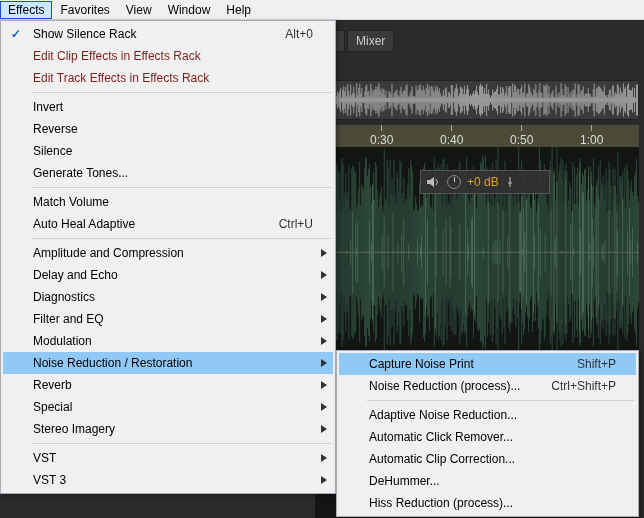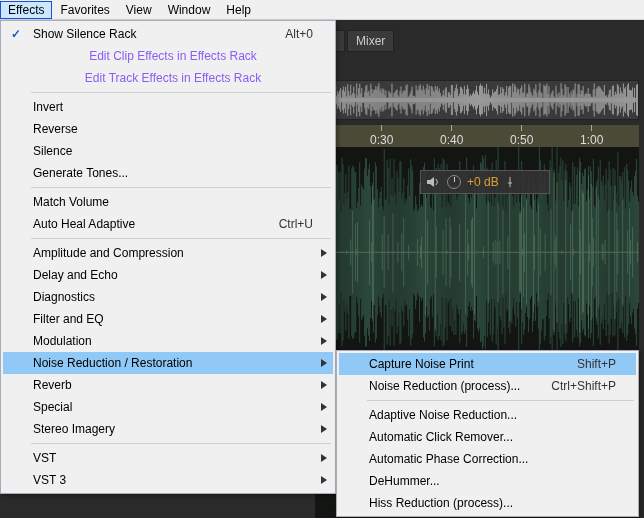--- a/index.html
+++ b/index.html
@@ -26,21 +26,21 @@
 .waveform svg { width: 100%; height: 100%; }
 
 .hud { position: absolute; top: 170px; left: 420px; width: 130px; height: 24px; background: rgba(50,50,50,0.9); border: 1px solid #555; display: flex; align-items: center; gap: 6px; padding: 0 6px; color: #ccc; font-size: 11px; }
 .hud .db { color: #e0a030; }
 .hud .knob { width: 14px; height: 14px; border-radius: 50%; border: 1px solid #888; position: relative; }
 .hud .knob::after { content: ""; position: absolute; top: 1px; left: 6px; width: 1px; height: 5px; background: #ccc; }
 
 .dropdown { position: absolute; background: #f0f0f0; border: 1px solid #aab; box-shadow: 2px 2px 4px rgba(0,0,0,0.3); z-index: 20; padding: 2px; }
 .dropdown1 { top: 20px; left: 0; width: 336px; }
 .menu-item { display: flex; align-items: center; height: 22px; padding: 0 20px 0 30px; color: #000; cursor: default; position: relative; }
-.menu-item.disabled { color: #8b5cf6; justify-content: center; }
+.menu-item.disabled { color: #7f1d1d; }
 .menu-item.highlight { background: #90c8f6; }
 .menu-item .check { position: absolute; left: 8px; color: #1060c0; font-weight: bold; }
 .menu-item .shortcut { margin-left: auto; color: #333; }
 .menu-item .arrow { position: absolute; right: 6px; }
 .menu-sep { height: 1px; background: #d0d0d0; margin: 3px 2px 3px 28px; }
 
 .dropdown2 { top: 350px; left: 336px; width: 303px; }
 </style>
 </head>
 <body>
@@ -985,21 +985,21 @@
       <span class="shortcut">Ctrl+Shift+P</span>
     </div>
     <div class="menu-sep"></div>
     <div class="menu-item">
       <span>Adaptive Noise Reduction...</span>
     </div>
     <div class="menu-item">
       <span>Automatic Click Remover...</span>
     </div>
     <div class="menu-item">
-      <span>Automatic Phase Correction...</span>
+      <span>Automatic Clip Correction...</span>
     </div>
     <div class="menu-item">
       <span>DeHummer...</span>
     </div>
     <div class="menu-item">
       <span>Hiss Reduction (process)...</span>
     </div>
   </div>
 
 </body></html>

